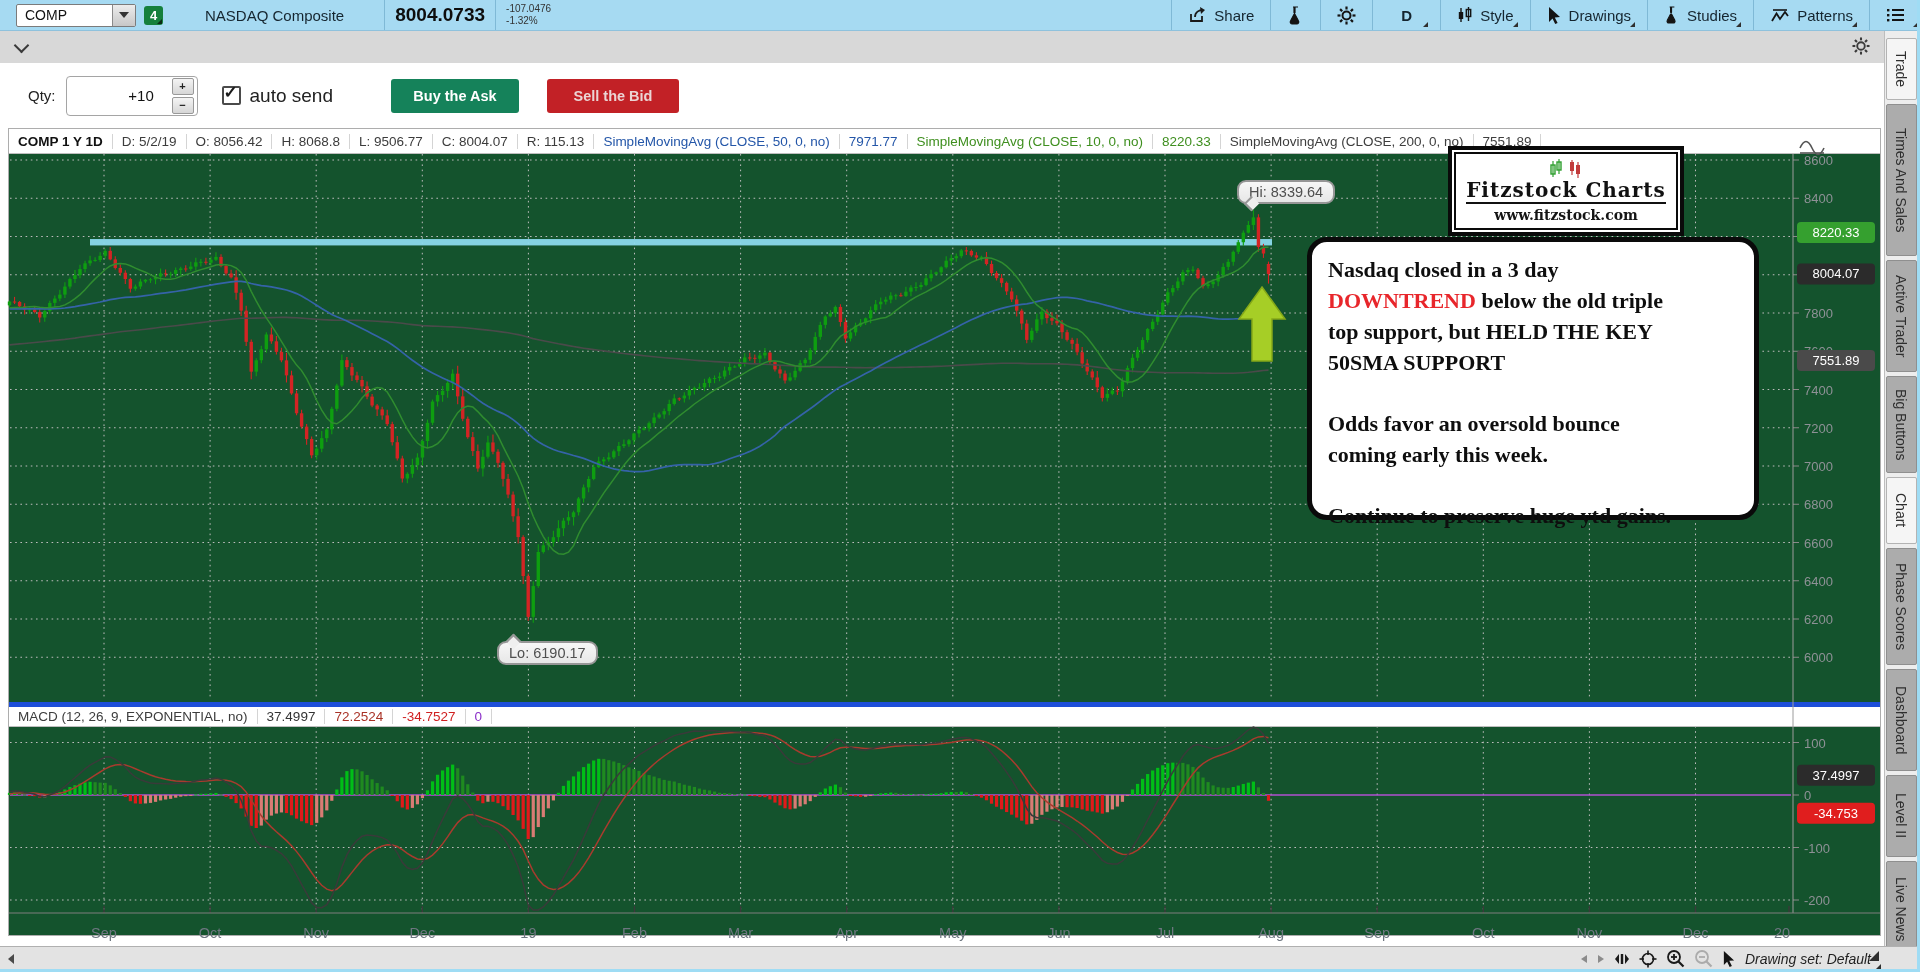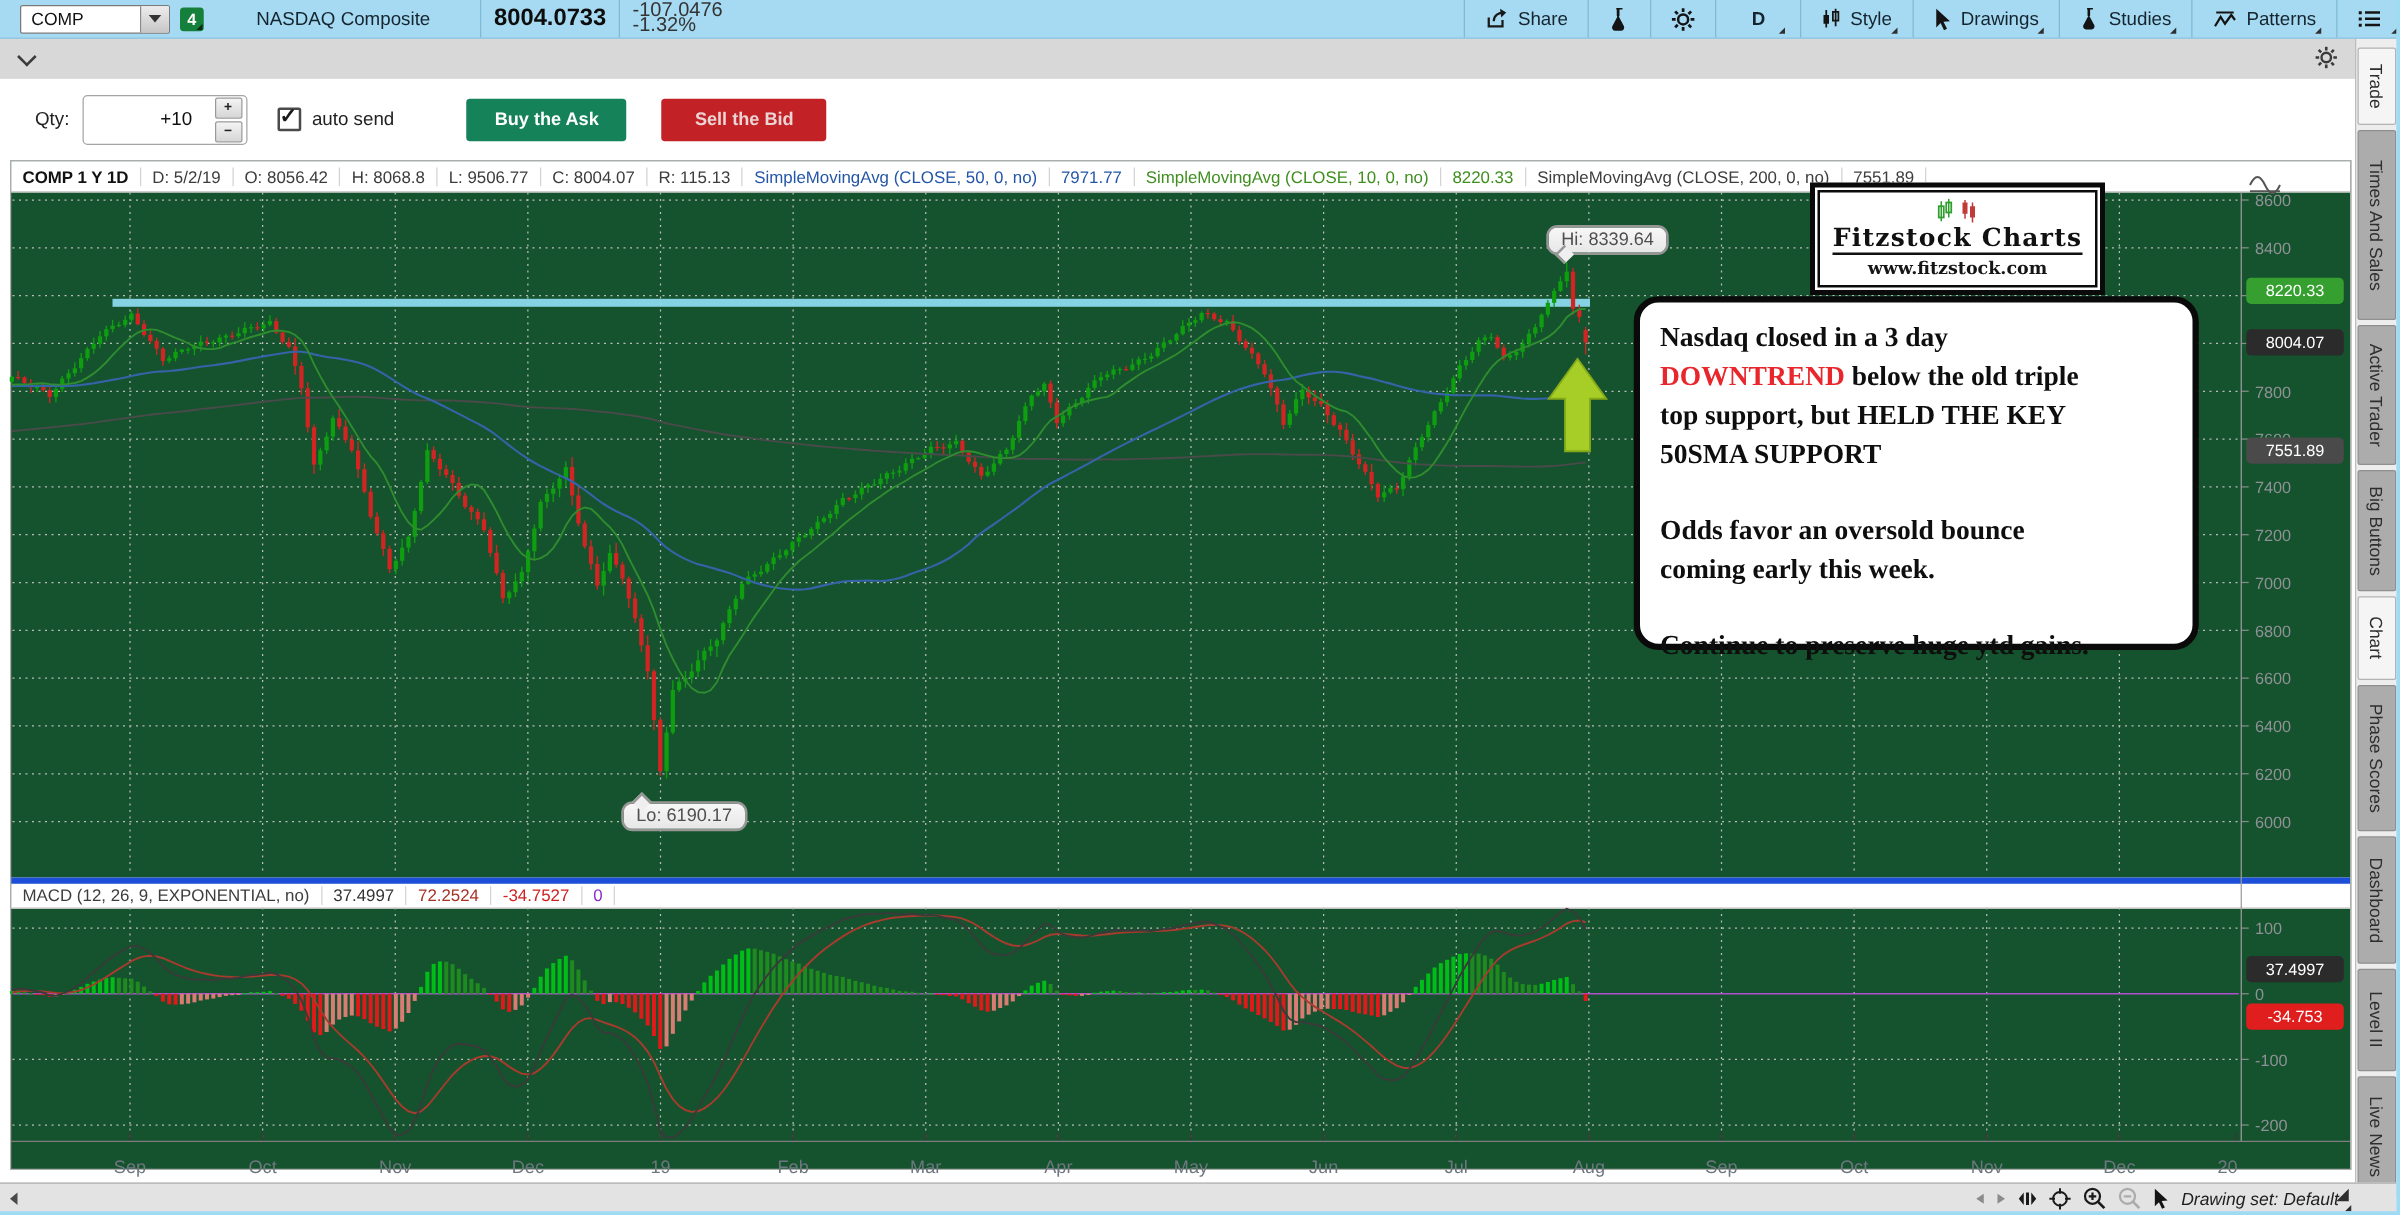--- a/index.html
+++ b/index.html
@@ -13,21 +13,21 @@
           border-radius:2px;display:flex;align-items:center;font-size:14px;color:#111;}
   .symsel .txt{flex:1;padding-left:8px;}
   .symsel .dd{width:22px;height:100%;border-left:1px solid #8A8A8A;background:linear-gradient(#ECECEC,#C7C7C7);
               display:flex;align-items:center;justify-content:center;}
   .dd-arrow{width:0;height:0;border-left:5px solid transparent;border-right:5px solid transparent;border-top:6px solid #333;}
   .flagbadge{position:relative;width:19px;height:19px;background:#15803C;border-radius:3px;margin-left:8px;
              color:#fff;font-weight:bold;font-size:13px;display:flex;align-items:center;justify-content:center;}
   .flagbadge::after{content:"";position:absolute;right:1px;bottom:1px;border-left:5px solid transparent;border-bottom:5px solid #0B2B14;}
   .symname{font-size:15px;color:#15252F;margin-left:42px;}
   .price{font-size:19px;font-weight:bold;color:#0D0D0D;}
-  .chg{font-size:16px;color:#333;line-height:12px;}
+  .chg{font-size:10px;color:#333;line-height:12px;}
   .tbtn{position:relative;display:flex;align-items:center;gap:7px;font-size:15px;color:#15252F;padding:0 6px;height:30px;}
   .corner{position:absolute;right:2px;bottom:3px;width:0;height:0;border-left:5px solid transparent;border-bottom:5px solid #2F2F2F;}
   .right-cluster{margin-left:auto;display:flex;align-items:center;height:30px;}
   
   .graystrip{position:absolute;left:0;top:30px;width:1884px;height:33px;background:#D8D8D8;z-index:5;
              border-bottom:1px solid #C2C2C2;}
   .chev{position:absolute;left:16px;top:10px;width:9px;height:9px;border-right:2px solid #3A3A3A;
         border-bottom:2px solid #3A3A3A;transform:rotate(45deg);}
   .strip-gear{position:absolute;right:14px;top:7px;}
   
@@ -35,21 +35,21 @@
             display:flex;align-items:center;}
   .qtylabel{font-size:15px;color:#222;margin-left:28px;}
   .spin{margin-left:10px;width:86px;height:38px;border:1px solid #A5A5A5;border-radius:4px;background:#fff;
         display:flex;align-items:center;padding-left:44px;}
   .spin .val{flex:1;text-align:center;font-size:15px;color:#111;}
   .spin .btns{width:22px;display:flex;flex-direction:column;gap:2px;padding-right:3px;}
   .spin .btns div{height:15px;border:1px solid #999;border-radius:2px;background:linear-gradient(#F4F4F4,#D6D6D6);
         font-size:11px;font-weight:bold;color:#222;display:flex;align-items:center;justify-content:center;line-height:1;}
   .cb{width:15px;height:15px;border:2px solid #4A4A4A;border-radius:2px;margin-left:24px;position:relative;background:#fff;}
   .cb::after{content:"\2713";position:absolute;left:0px;top:-6px;font-size:17px;font-weight:bold;color:#1A1A1A;}
-  .cblabel{font-size:15px;color:#222;margin-left:9px;}
+  .cblabel{font-size:19px;color:#222;margin-left:9px;}
   .obtn{height:34px;border-radius:3px;font-size:14.5px;font-weight:bold;display:flex;align-items:center;
         justify-content:center;padding:0 16px;}
   .buy{background:#15825A;color:#ffffff;margin-left:58px;width:96px;}
   .sell{background:#C22126;color:#EBD4D4;margin-left:28px;width:100px;}
   
   #chartbox{position:absolute;left:8px;top:128px;width:1873px;height:808px;border:1px solid #ADADAD;
             background:#14532d;box-sizing:border-box;z-index:1;}
   .hstrip{position:absolute;left:0;width:100%;height:25px;background:#fff;display:flex;align-items:center;
           font-size:13.5px;color:#3C3C3C;box-sizing:border-box;}
   #chart-header{top:0;border-bottom:1px solid #BEBEBE;}

